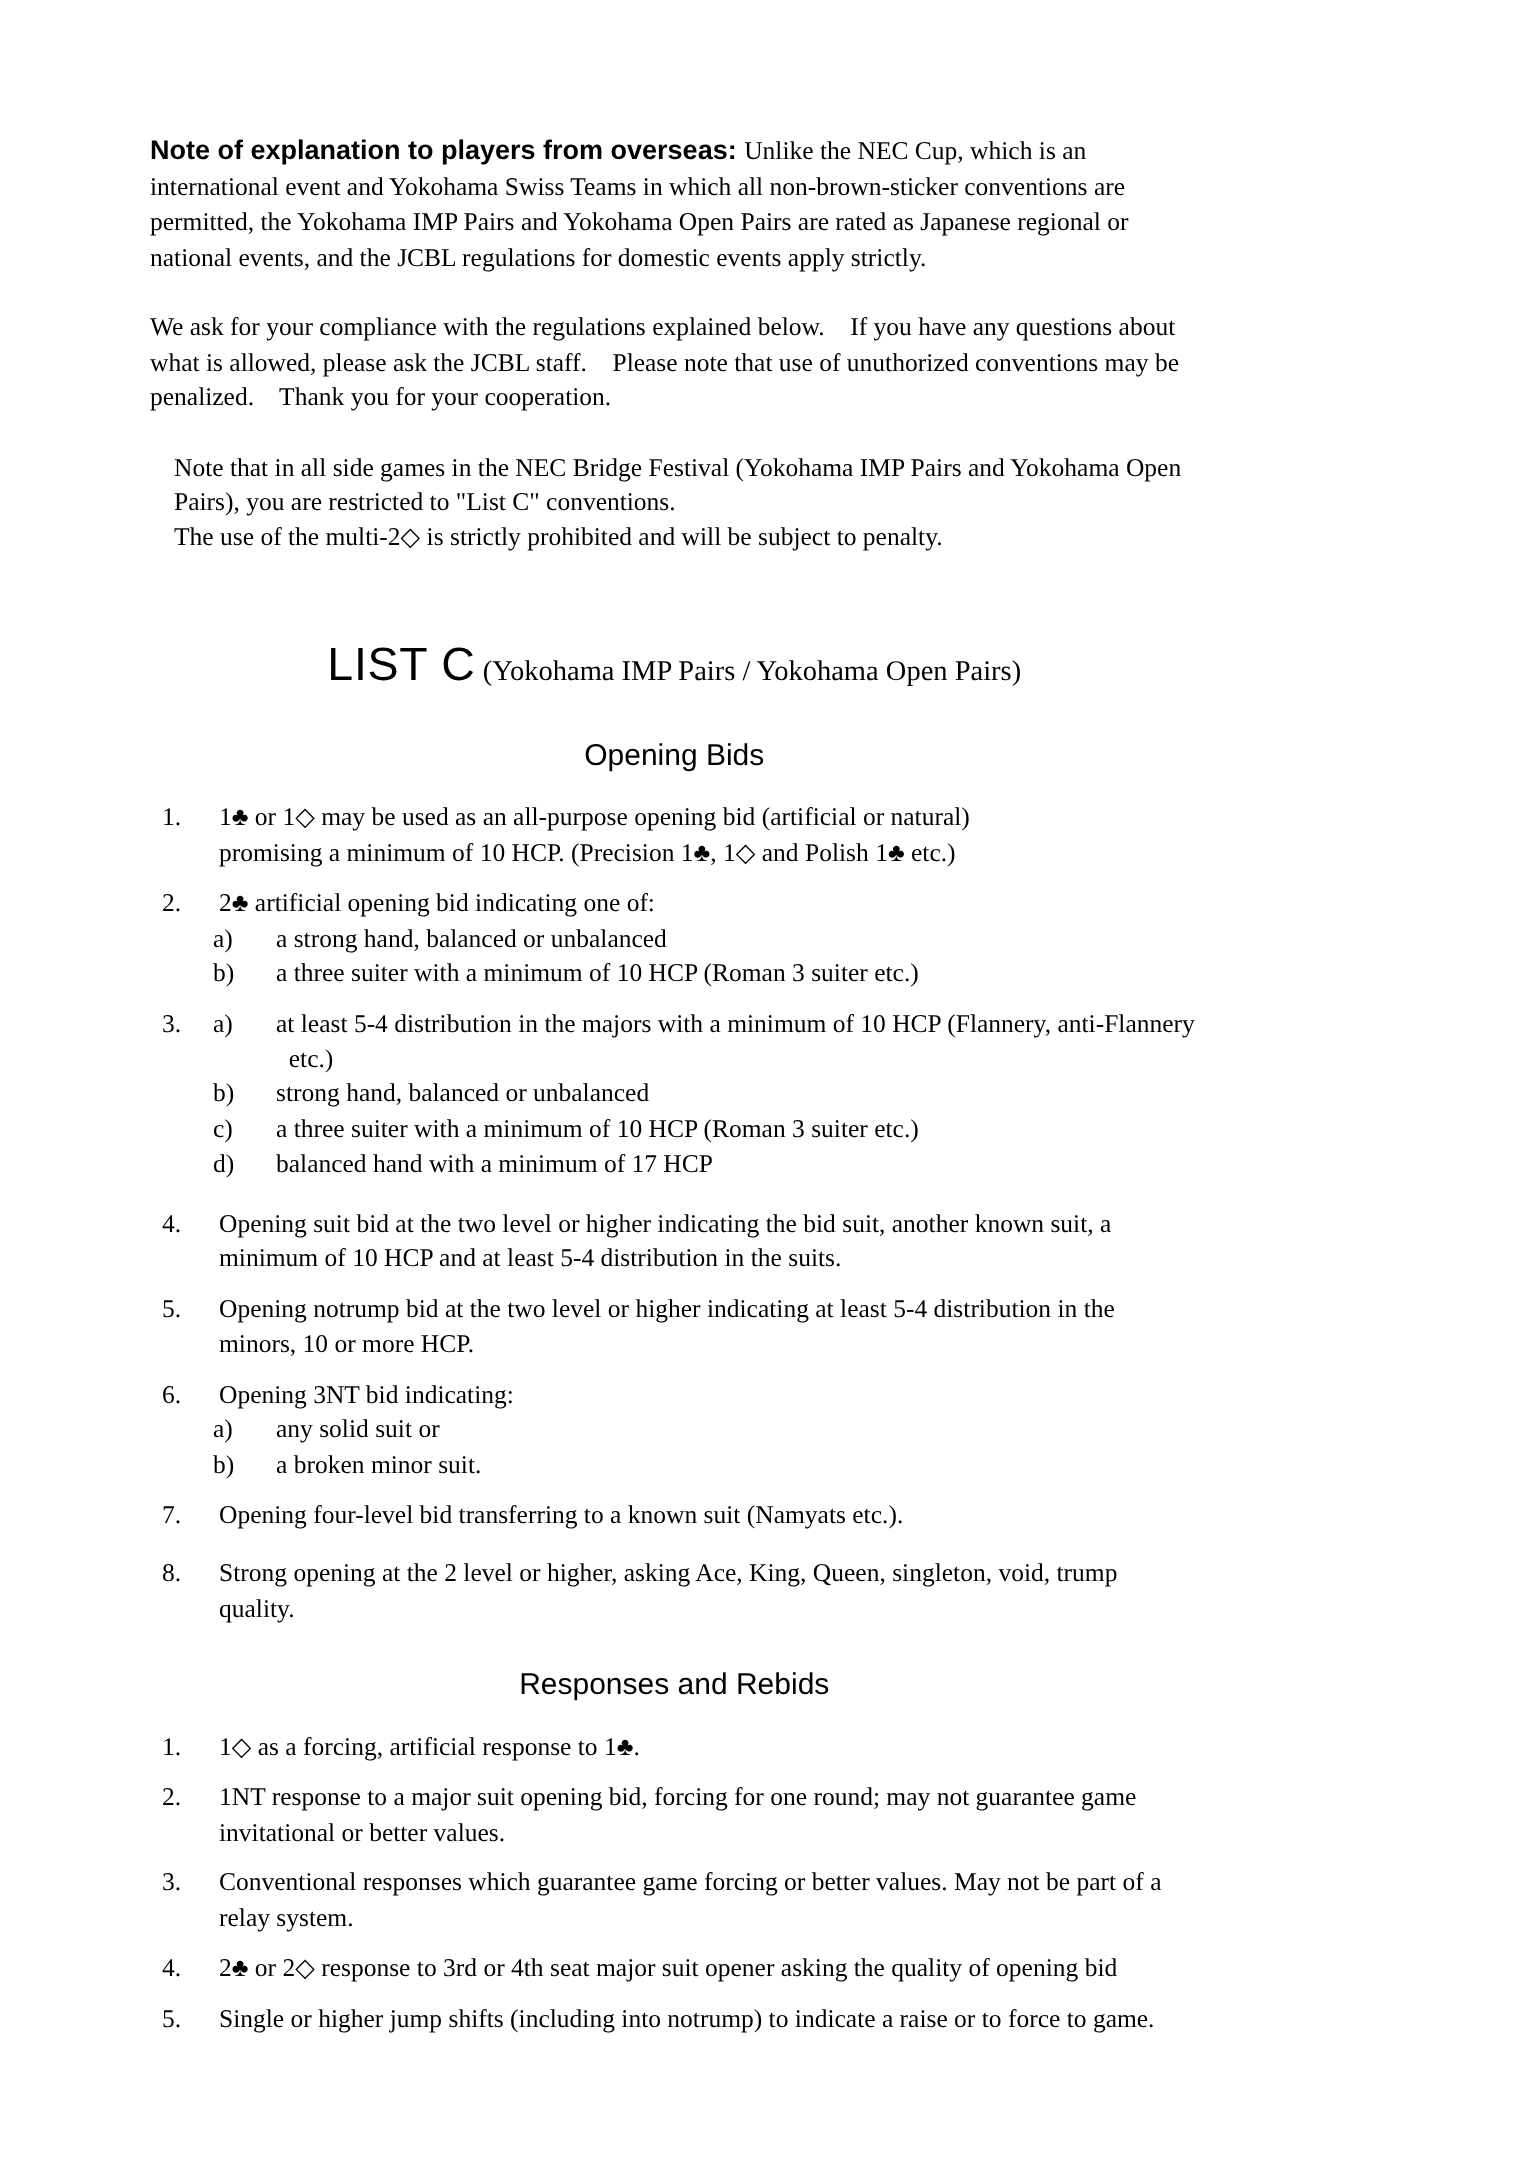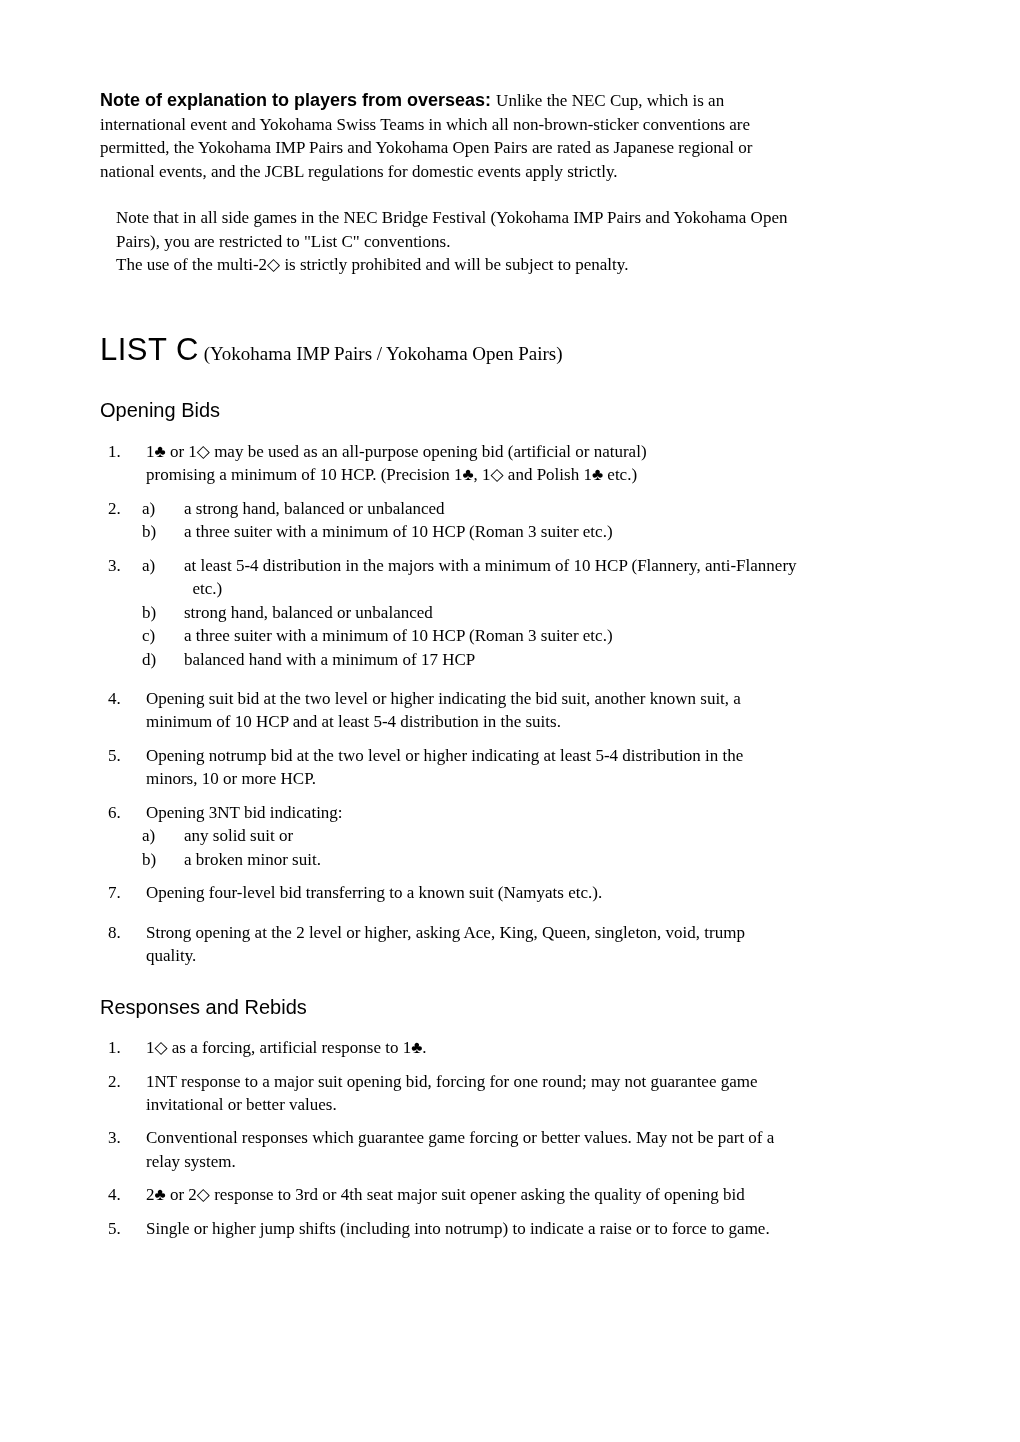--- a/index.html
+++ b/index.html
@@ -30,36 +30,38 @@
   }
   p.body-para {
     margin: 0 0 23px 0;
   }
   p.restriction {
     margin: 0 0 52px 16px;
   }
 
   .listc-line {
     margin: 0 0 11px 0;
+    text-align: center;
   }
   .listc-title {
     font-family: "Liberation Sans", sans-serif;
     font-weight: normal;
     font-size: 31px;
     letter-spacing: 0.5px;
   }
   .listc-sub {
     font-size: 19px;
   }
 
   h2.section-h {
     font-family: "Liberation Sans", sans-serif;
     font-weight: normal;
     font-size: 20px;
     margin: 26px 0 15px 0;
+    text-align: center;
   }
 
   .item {
     position: relative;
     padding-left: 30px;
     margin: 0 0 10px 0;
   }
   .item > .num {
     position: absolute;
     left: 8px;
@@ -77,36 +79,38 @@
   }
   .gap-before { margin-top: 16px; }
 </style>
 </head>
 <body>
 
 <div class="page">
 
   <p class="body-para pre"><span class="intro-lead">Note of explanation to players from overseas: </span><span>Unlike the NEC Cup, which is an international event and Yokohama Swiss Teams in which all non-brown-sticker conventions are permitted, the Yokohama IMP Pairs and Yokohama Open Pairs are rated as Japanese regional or national events, and the JCBL regulations for domestic events apply strictly.</span></p>
 
+  <p class="body-para pre">We ask for your compliance with the regulations explained below.    If you have any questions about what is allowed, please ask the JCBL staff.    Please note that use of unuthorized conventions may be penalized.    Thank you for your cooperation.</p>
 
   <p class="restriction pre">Note that in all side games in the NEC Bridge Festival (Yokohama IMP Pairs and Yokohama Open Pairs), you are restricted to "List C" conventions.
 The use of the multi-2◇ is strictly prohibited and will be subject to penalty.</p>
 
   <div class="listc-line"><span class="listc-title">LIST C</span><span class="listc-sub">  (Yokohama IMP Pairs / Yokohama Open Pairs)</span></div>
 
   <h2 class="section-h">Opening Bids</h2>
 
   <div class="item">
     <span class="num">1.</span>
     <div class="pre">1♣ or 1◇ may be used as an all-purpose opening bid (artificial or natural)
 promising a minimum of 10 HCP. (Precision 1♣, 1◇ and Polish 1♣ etc.)</div>
   </div>
 
   <div class="item">
     <span class="num">2.</span>
+    <div class="pre">2♣ artificial opening bid indicating one of:</div>
     <div class="sub">
       <span class="slabel">a)</span>
       <div class="pre">a strong hand, balanced or unbalanced</div>
     </div>
     <div class="sub">
       <span class="slabel">b)</span>
       <div class="pre">a three suiter with a minimum of 10 HCP (Roman 3 suiter etc.)</div>
     </div>
   </div>
 

